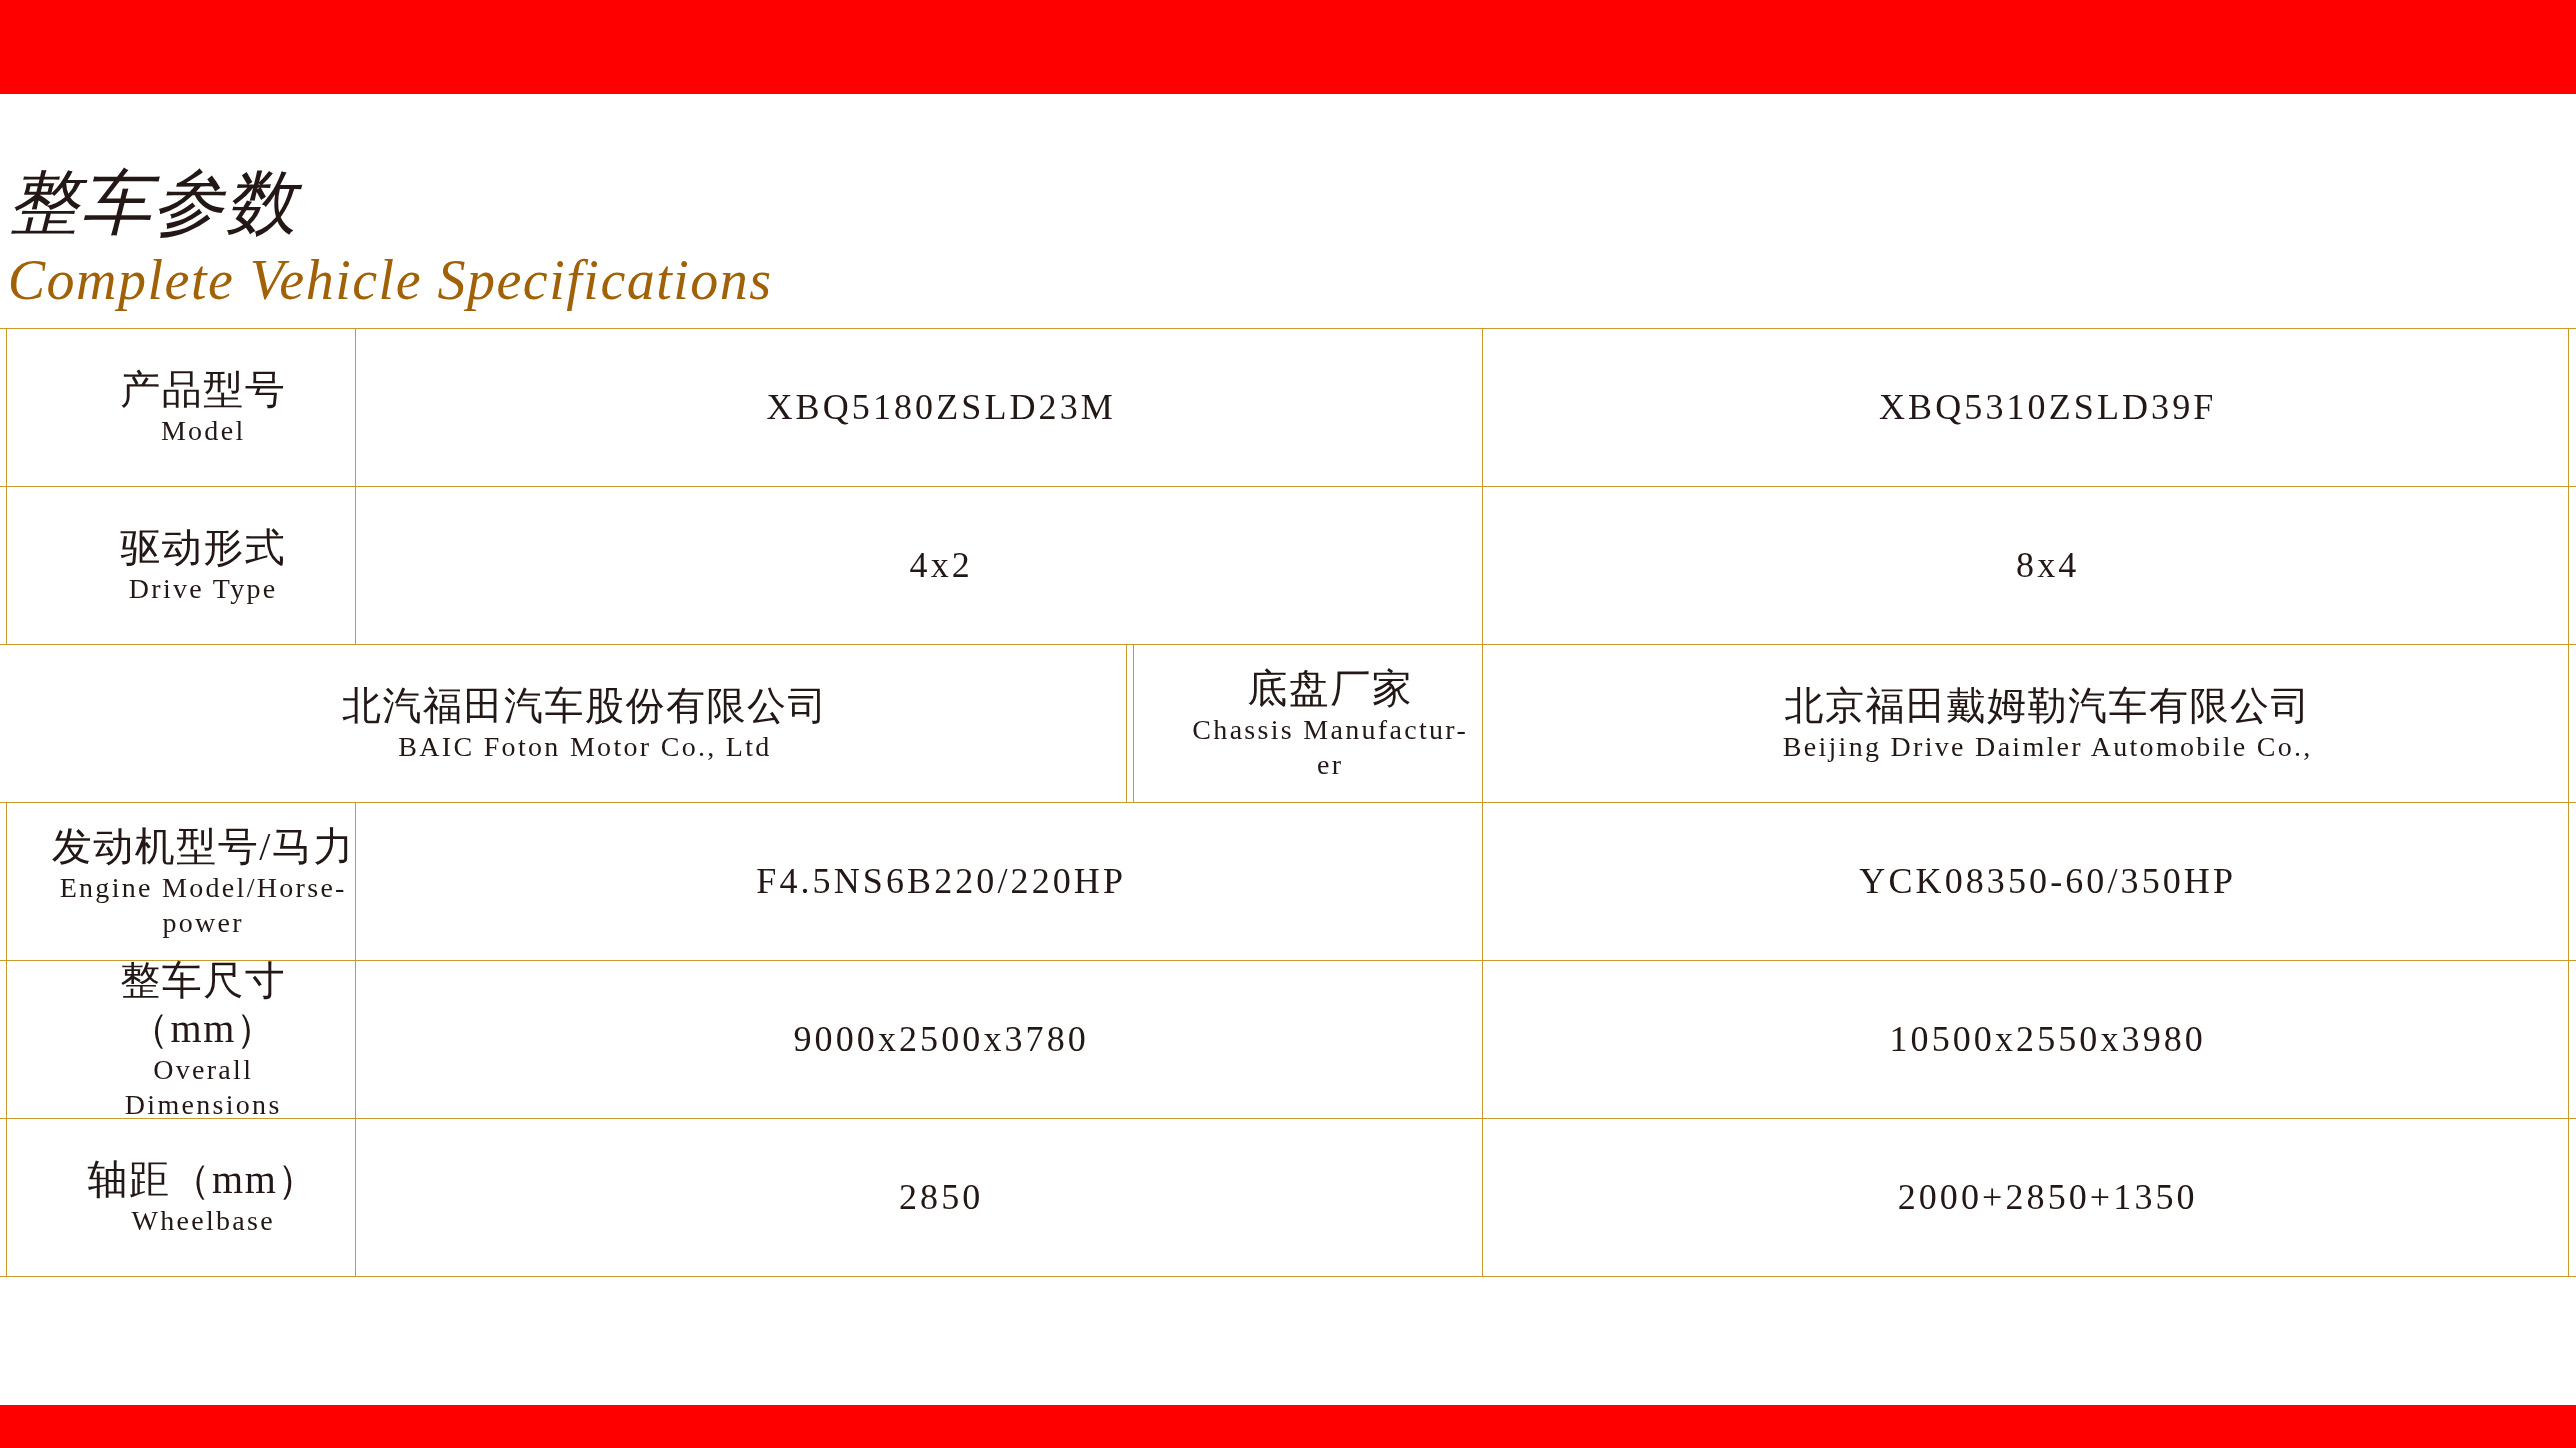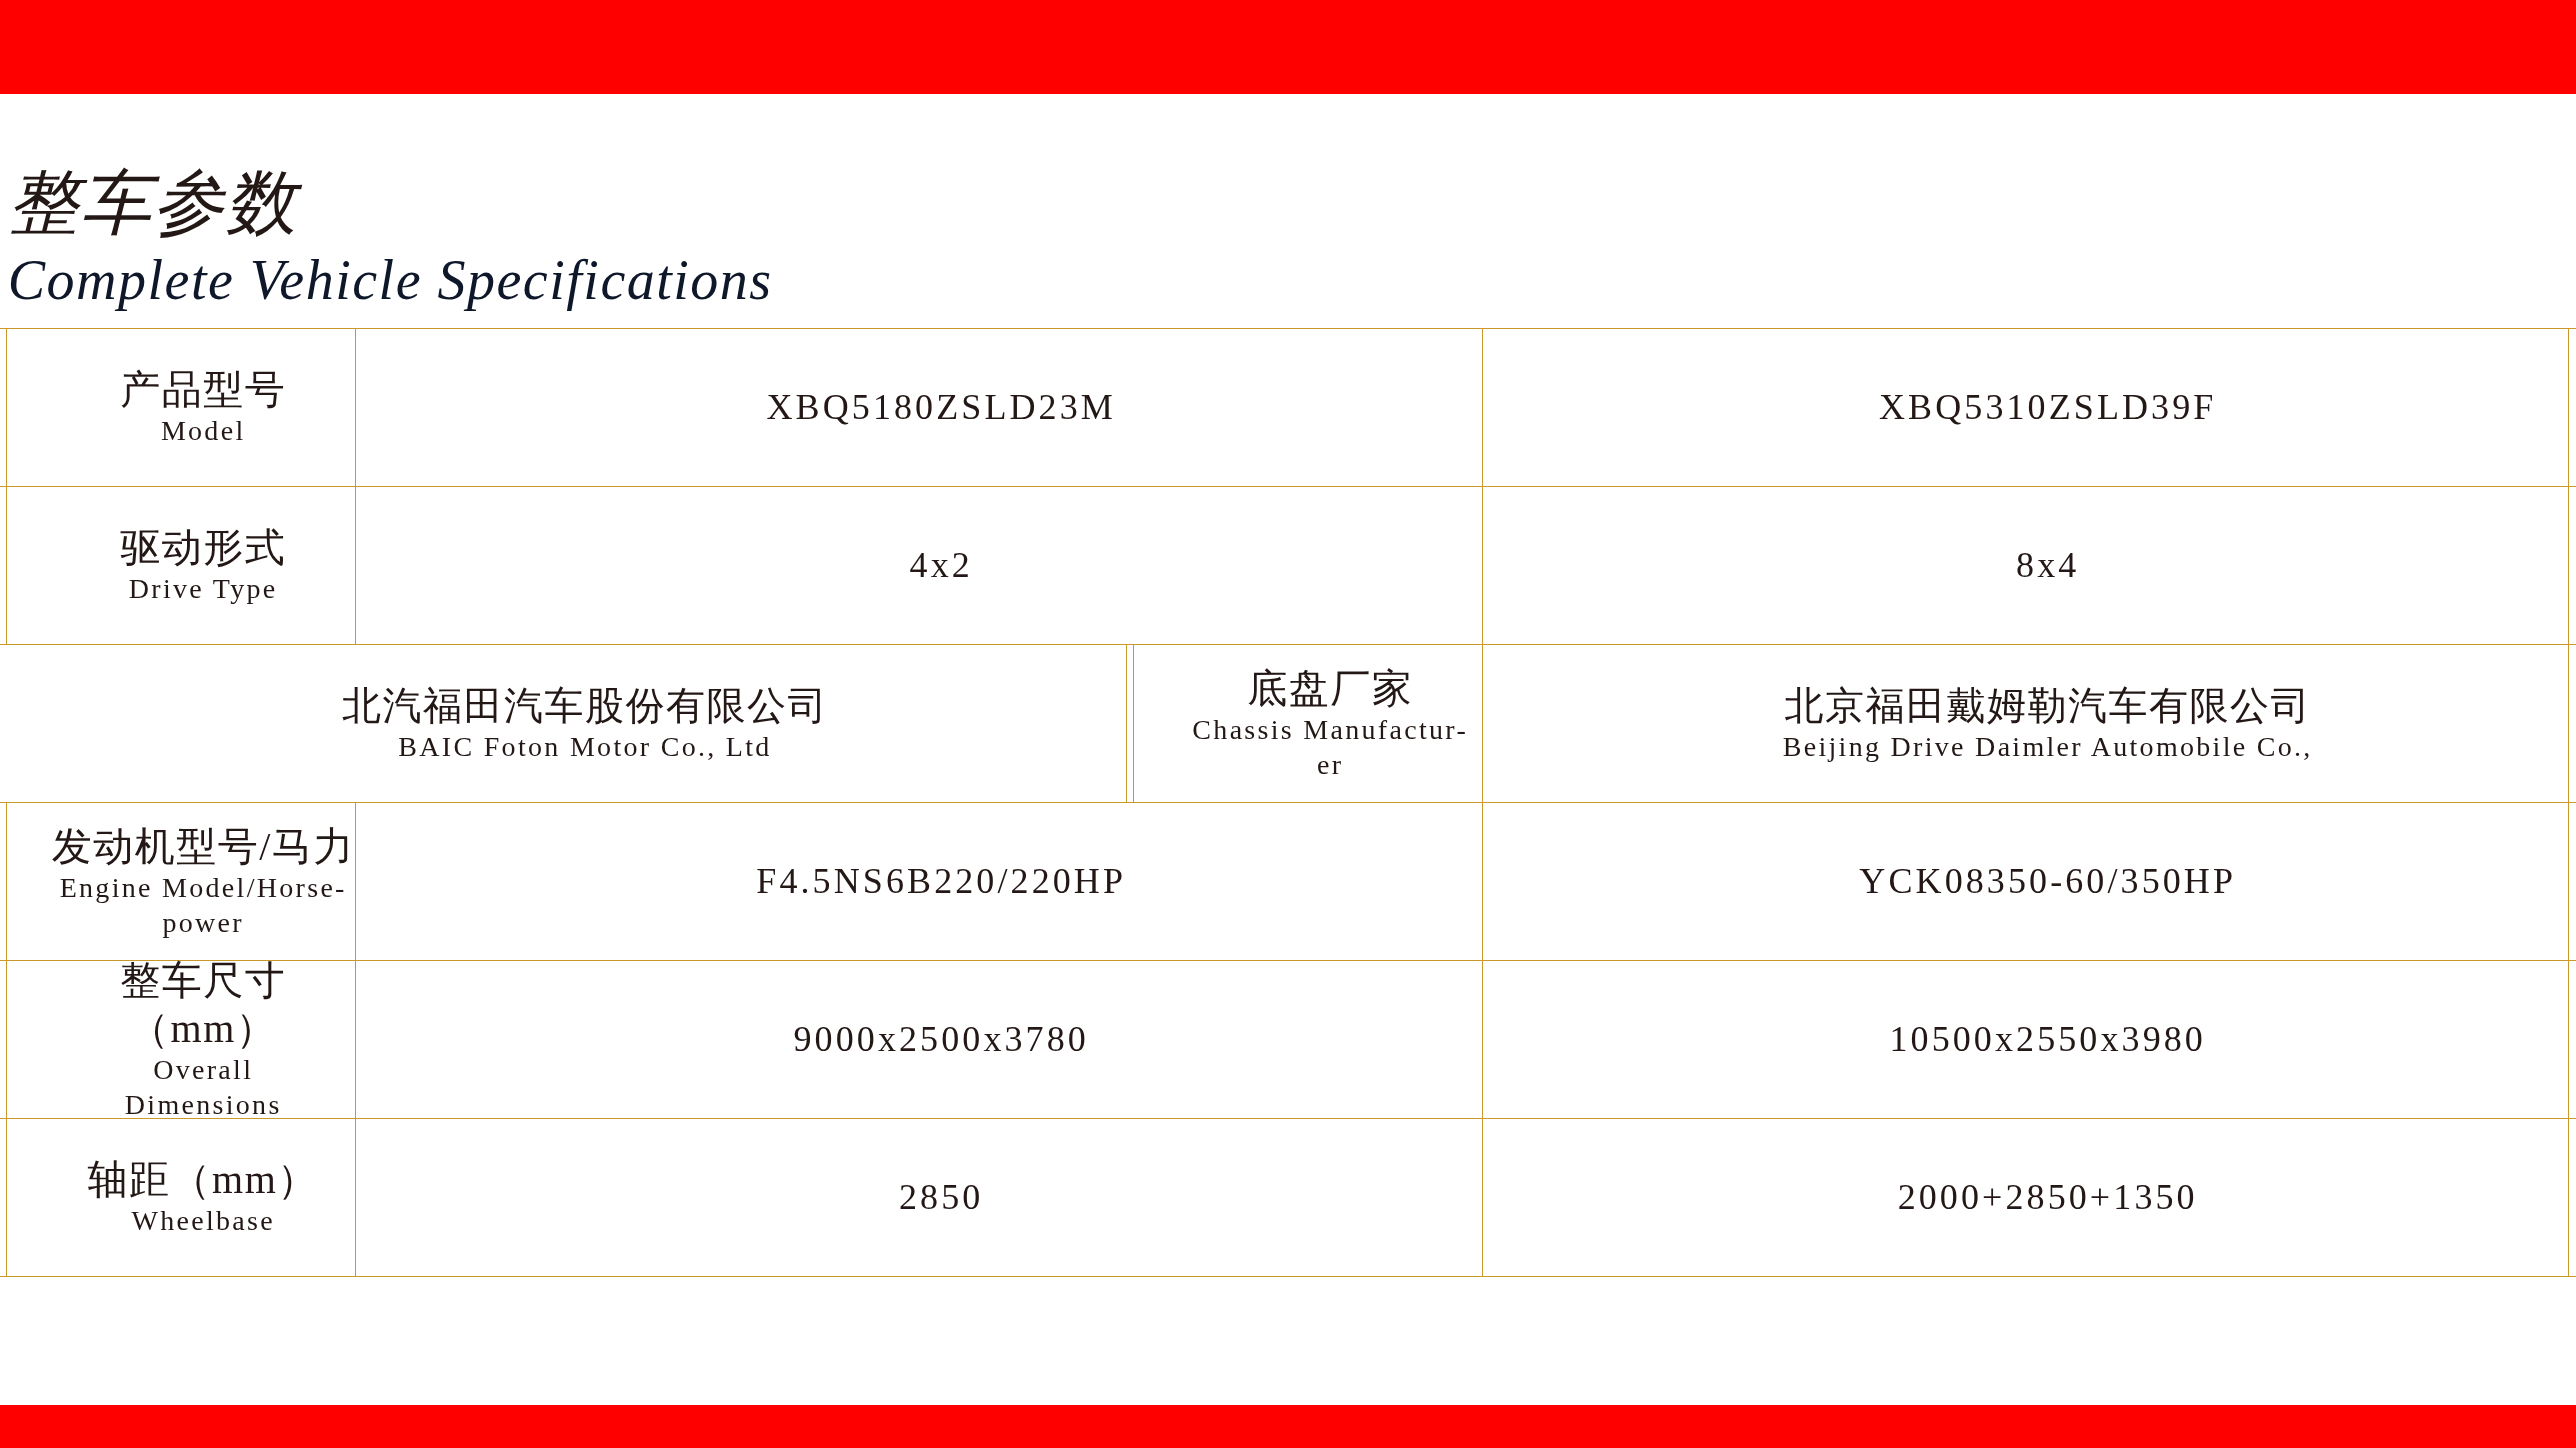--- a/index.html
+++ b/index.html
@@ -11,21 +11,21 @@
   .red-band{position:absolute;left:0;width:2576px;background:#fe0000;}
   .red-band.top{top:0;height:94px;}
   .red-band.bottom{top:1405px;height:43px;}
 
   .page-header{position:absolute;left:7.7px;top:165px;font-style:italic;}
   .title-cn{
     font-size:71px;line-height:1.08;letter-spacing:1.5px;color:#231815;
     white-space:nowrap;
   }
   .title-en{
-    font-size:56px;line-height:1.0;letter-spacing:1.5px;color:#0f172a;
+    font-size:56px;line-height:1.0;letter-spacing:1.5px;color:#a16207;
     margin-top:10.8px;white-space:nowrap;
   }
 
   .spec-table{
     position:absolute;left:0;top:328px;width:2576px;
     border-top:1.5px solid #c79a2b;
   }
   .trow{
     display:flex;height:158px;box-sizing:border-box;
     border-bottom:1.5px solid #c79a2b;

